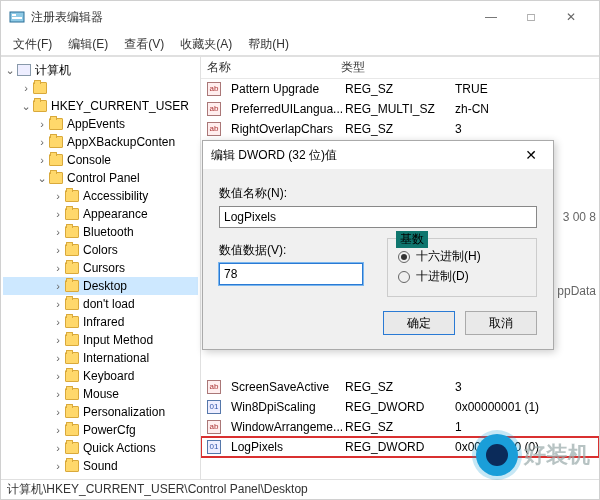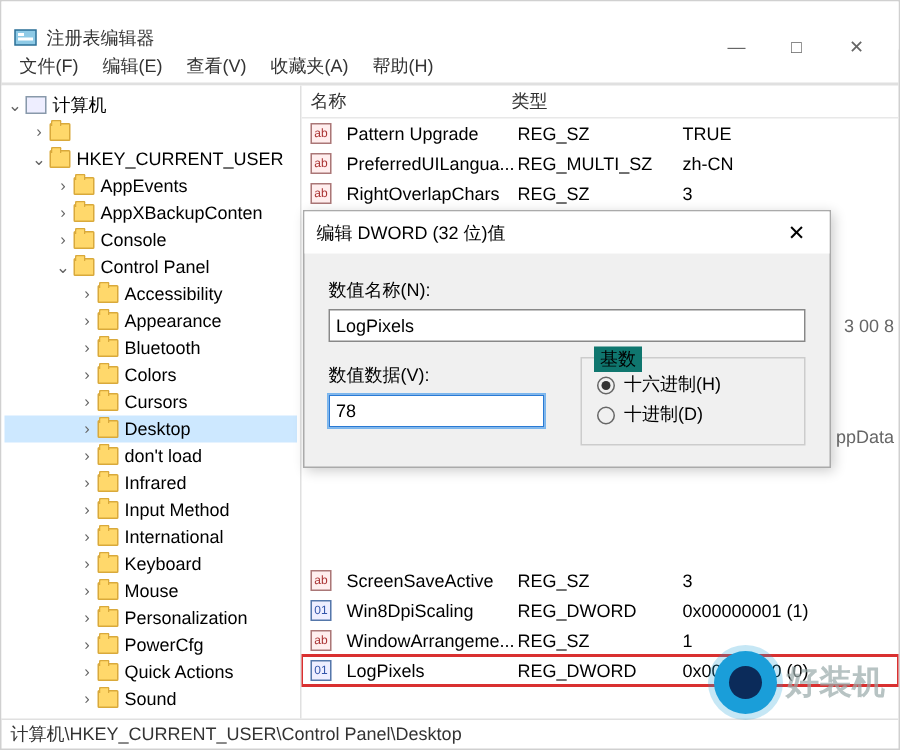--- a/index.html
+++ b/index.html
@@ -1,18 +1,18 @@
 <!DOCTYPE html>
 <html><head>
 <meta charset="utf-8">
 <style>
 *{box-sizing:border-box;margin:0;padding:0;font-family:"Microsoft YaHei","Segoe UI",sans-serif;font-size:12px}
 body{width:600px;height:500px;background:#fff;overflow:hidden;position:relative}
 .window{width:600px;height:500px;border:1px solid #d0d0d0;background:#fff;display:flex;flex-direction:column}
-.titlebar{height:30px;display:flex;align-items:flex-start;padding:16px 8px;background:#fff}
+.titlebar{height:30px;display:flex;align-items:center;padding:16px 8px;background:#fff}
 .titlebar-icon{width:16px;height:16px;margin-right:6px}
 .title-text{flex:1;color:#333}
 .winbtns{display:flex}
 .winbtn{width:40px;height:28px;display:flex;align-items:center;justify-content:center;color:#666}
 .menubar{height:22px;display:flex;align-items:center;padding:0 4px;color:#333}
 .menu-item{padding:2px 8px}
 .divider{height:1px;background:#e0e0e0}
 .body{flex:1;display:flex;border-top:1px solid #e0e0e0}
 .tree{width:200px;border-right:1px solid #e0e0e0;background:#fff;padding:4px 2px;overflow:hidden}
 .tree-row{display:flex;align-items:center;height:18px;white-space:nowrap}
@@ -290,20 +290,24 @@
         <div class="radio-row">
             <span class="radio checked"></span>
             <span>十六进制(H)</span>
           </div>
         <div class="radio-row">
             <span class="radio"></span>
             <span>十进制(D)</span>
           </div>
       </div>
     </div>
+    <div class="dlg-btns">
+      <div class="btn primary">确定</div>
+      <div class="btn">取消</div>
+    </div>
   </div>
 </div>
 
 <div class="wm">
   <div class="wm-c">
       <div class="wm-c2"></div>
     </div>
   <div class="wm-t">好装机</div>
 </div>
 

